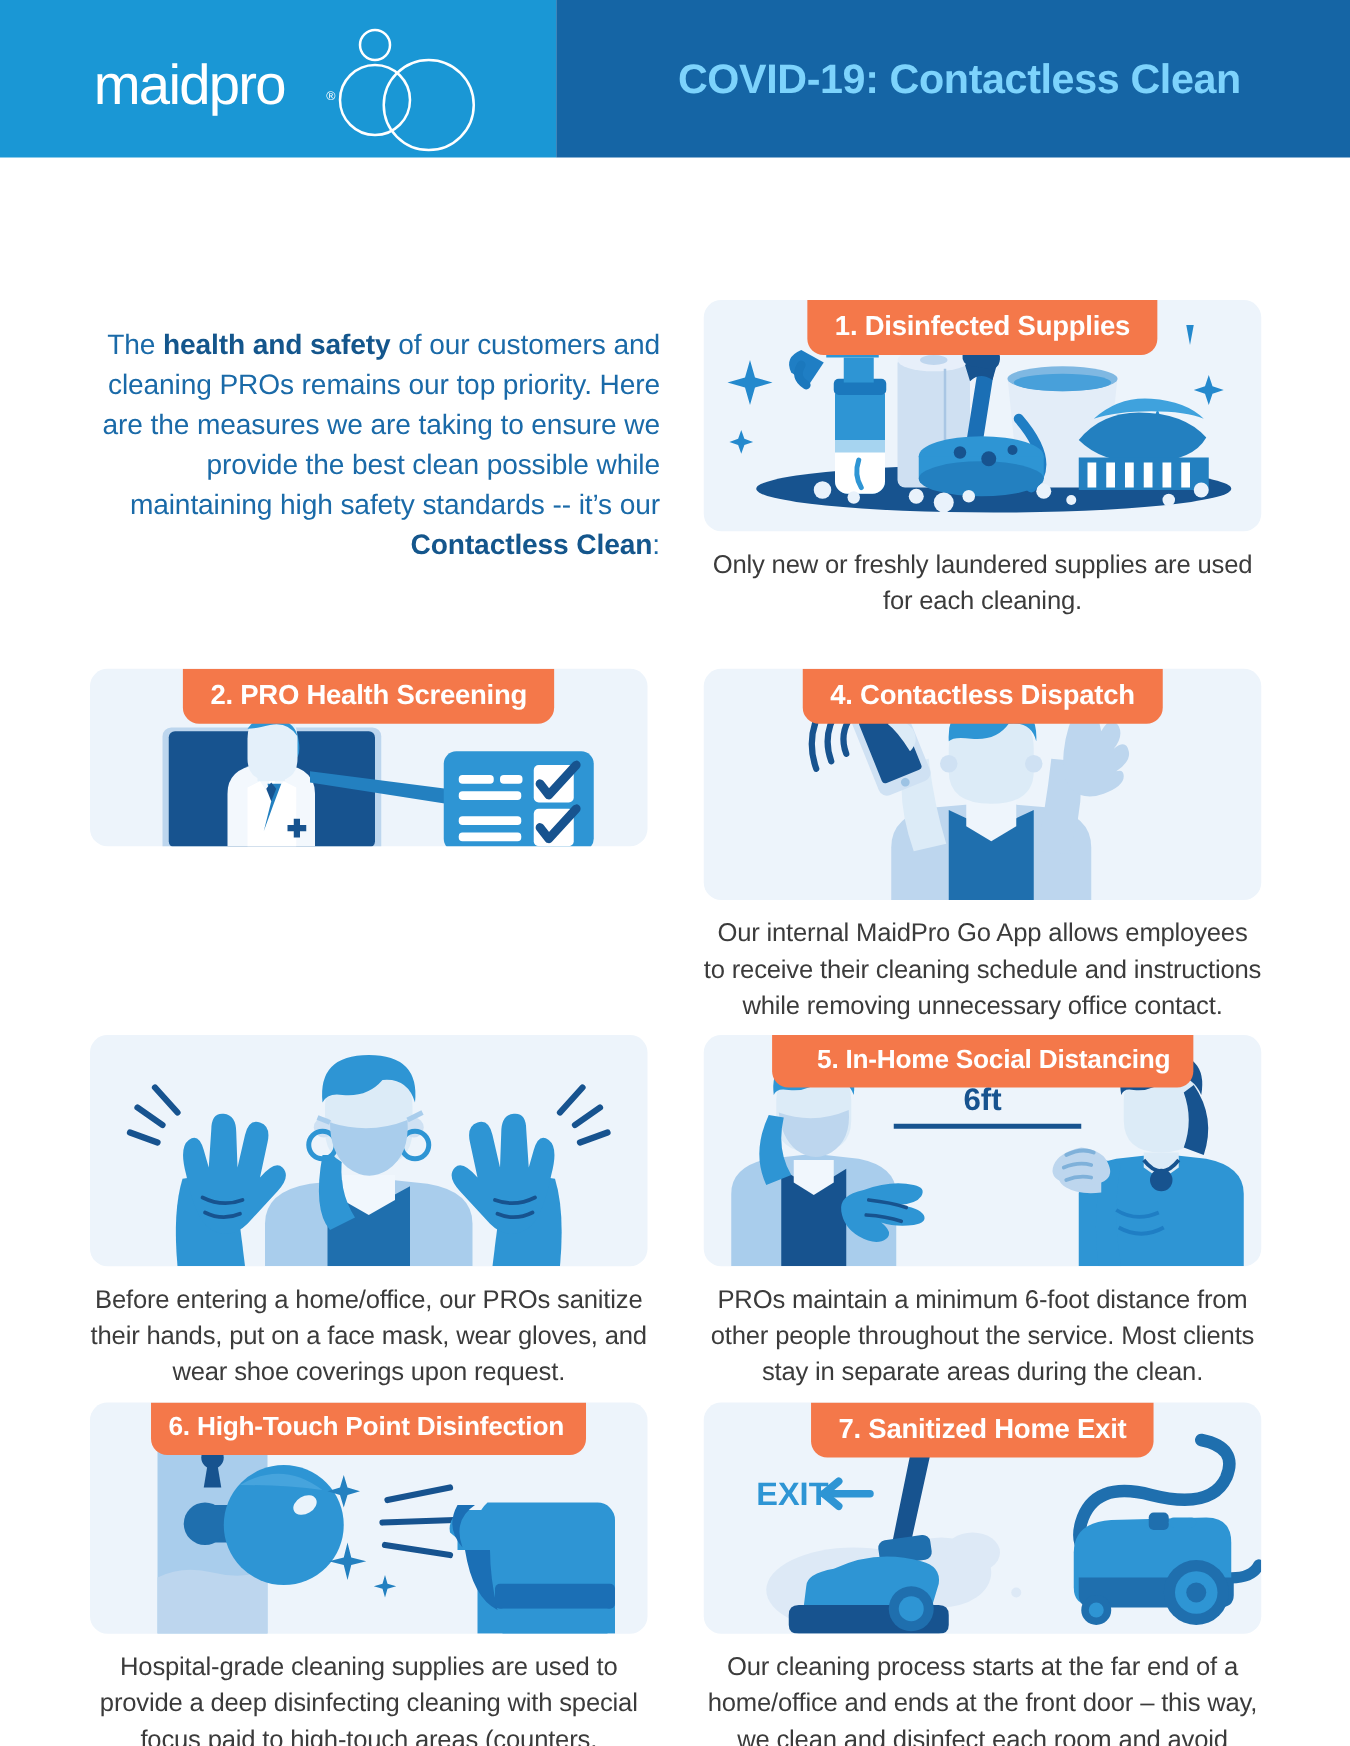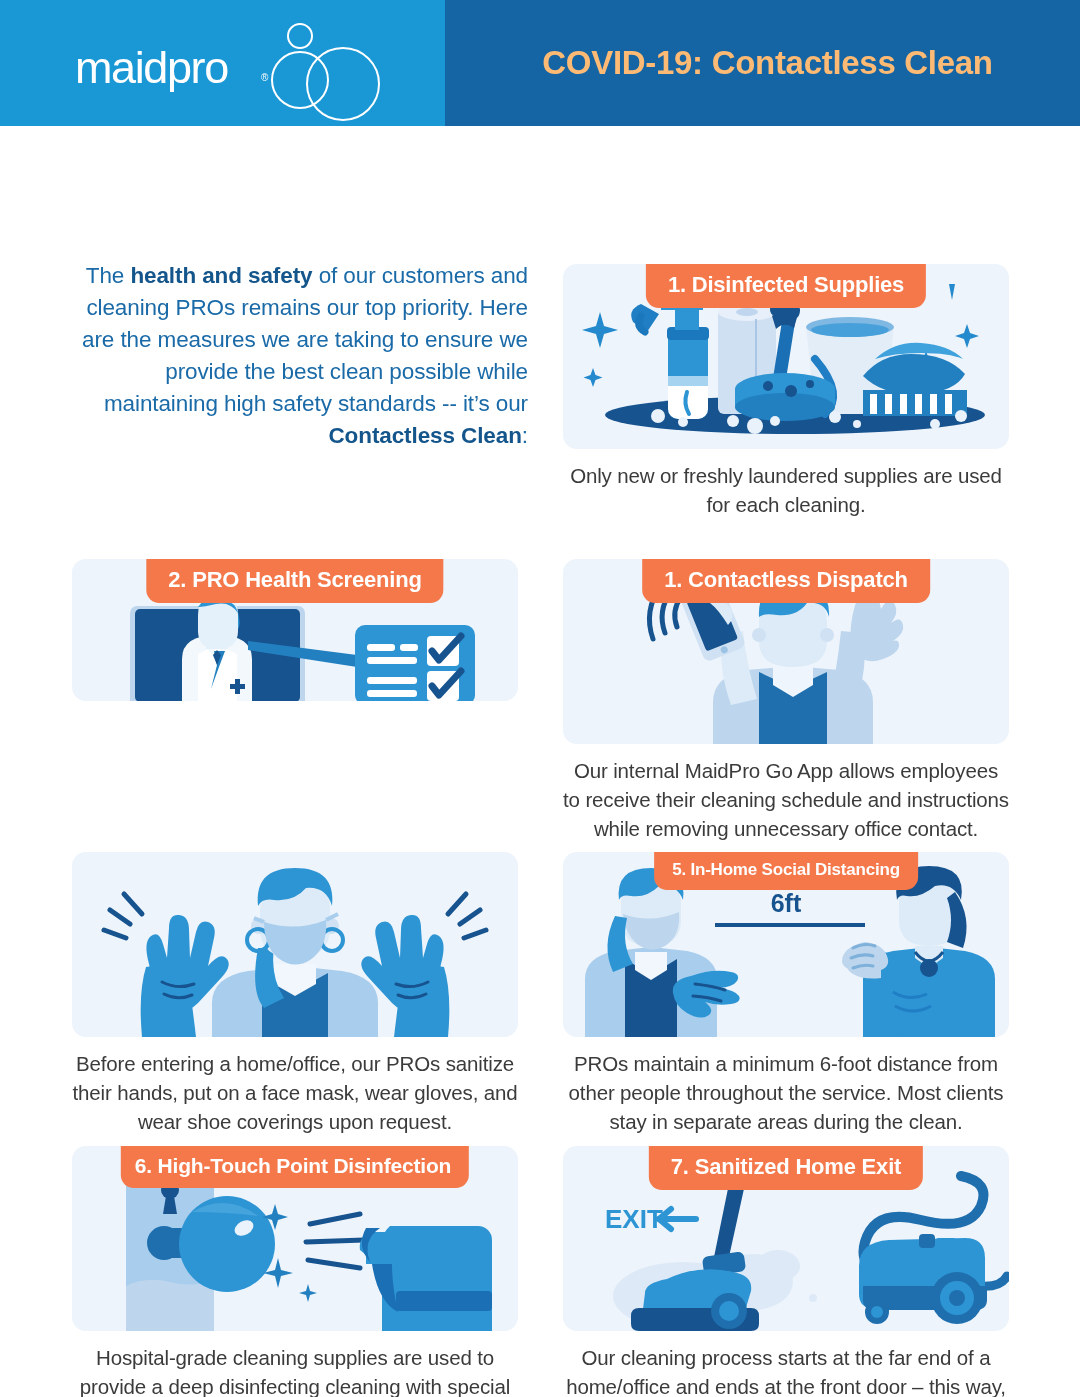--- a/index.html
+++ b/index.html
@@ -30,21 +30,21 @@
   .header-right {
     width: 635px;
     height: 126px;
     background: #1565a5;
     display: flex;
     align-items: center;
     justify-content: center;
     padding-left: 10px;
   }
   .header-title {
-    color: #fdba74;
+    color: #7dd3fc;
     font-size: 33px;
     font-weight: bold;
     letter-spacing: -0.3px;
     white-space: nowrap;
   }
 
   
   .logo-wrap {
     position: relative;
     width: 290px;
@@ -95,21 +95,20 @@
     color: #1a6aa8;
     font-size: 22.5px;
     line-height: 32px;
     letter-spacing: -0.1px;
     text-align: right;
   }
   .intro b { font-weight: bold; color: #14568c; }
 
   .card {
     position: absolute;
-    margin-top: 24px;
   }
   .panel {
     position: relative;
     background: #edf4fb;
     border-radius: 14px;
     overflow: hidden;
   }
   .pill {
     position: absolute;
     top: 0;
@@ -152,21 +151,21 @@
   #card5 { left: 563px; top: 738px; width: 446px; }
   #card5 .panel { height: 185px; }
 
   #card6 { left: 72px; top: 1032px; width: 446px; }
   #card6 .panel { height: 185px; }
 
   #card7 { left: 563px; top: 1032px; width: 446px; }
   #card7 .panel { height: 185px; }
 
   #card6 .pill { font-size: 21px; padding-left: 14px; padding-right: 18px; }
-  #card5 .pill { font-size: 17px; padding-left: 18px; padding-right: 18px; }
+  #card5 .pill { font-size: 21px; padding-left: 36px; padding-right: 18px; }
 
   svg { display: block; }
 </style>
 </head>
 <body>
 
 <div class="header">
   <div class="header-left">
     <div class="logo-wrap">
       <span class="logo-word">maidpro</span>
@@ -294,21 +293,21 @@
         <rect x="355" y="77" width="32" height="30" rx="4" fill="#ffffff"></rect>
         <rect x="355" y="112" width="32" height="30" rx="4" fill="#ffffff"></rect>
         <path d="M360 92 l7 9 l22 -24" stroke="#17538f" stroke-width="7" fill="none" stroke-linecap="round" stroke-linejoin="round"></path>
         <path d="M360 127 l7 9 l22 -24" stroke="#17538f" stroke-width="7" fill="none" stroke-linecap="round" stroke-linejoin="round"></path>
       </svg>
     </div>
   </div>
 
   <div class="card" id="card3">
     <div class="panel">
-      <div class="pill">1. Contactless Dispatch</div>
+      <div class="pill">4. Contactless Dispatch</div>
       <svg class="art" viewBox="0 0 446 185">
 
         <path d="M150 185 v-42 q0 -26 34 -32 l46 -4 l46 4 q34 6 34 32 v42 Z" fill="#bdd6ee"></path>
         <path d="M196 185 v-72 l34 16 l34 -16 v72 Z" fill="#1f6fae"></path>
         <path d="M210 104 h40 v22 l-20 12 l-20 -12 Z" fill="#eef5fc"></path>
 
         <path d="M196 64 q0 -30 34 -30 q34 0 34 30 v18 q0 26 -34 26 q-34 0 -34 -26 Z" fill="#dcebf7"></path>
         <path d="M196 58 q-2 -34 34 -34 q38 0 36 34 q-4 -16 -22 -14 q-10 14 -30 12 q-14 -2 -18 2 Z" fill="#2e95d4"></path>
         <circle cx="196" cy="76" r="7" fill="#cfe1f3"></circle>
         <circle cx="264" cy="76" r="7" fill="#cfe1f3"></circle>

